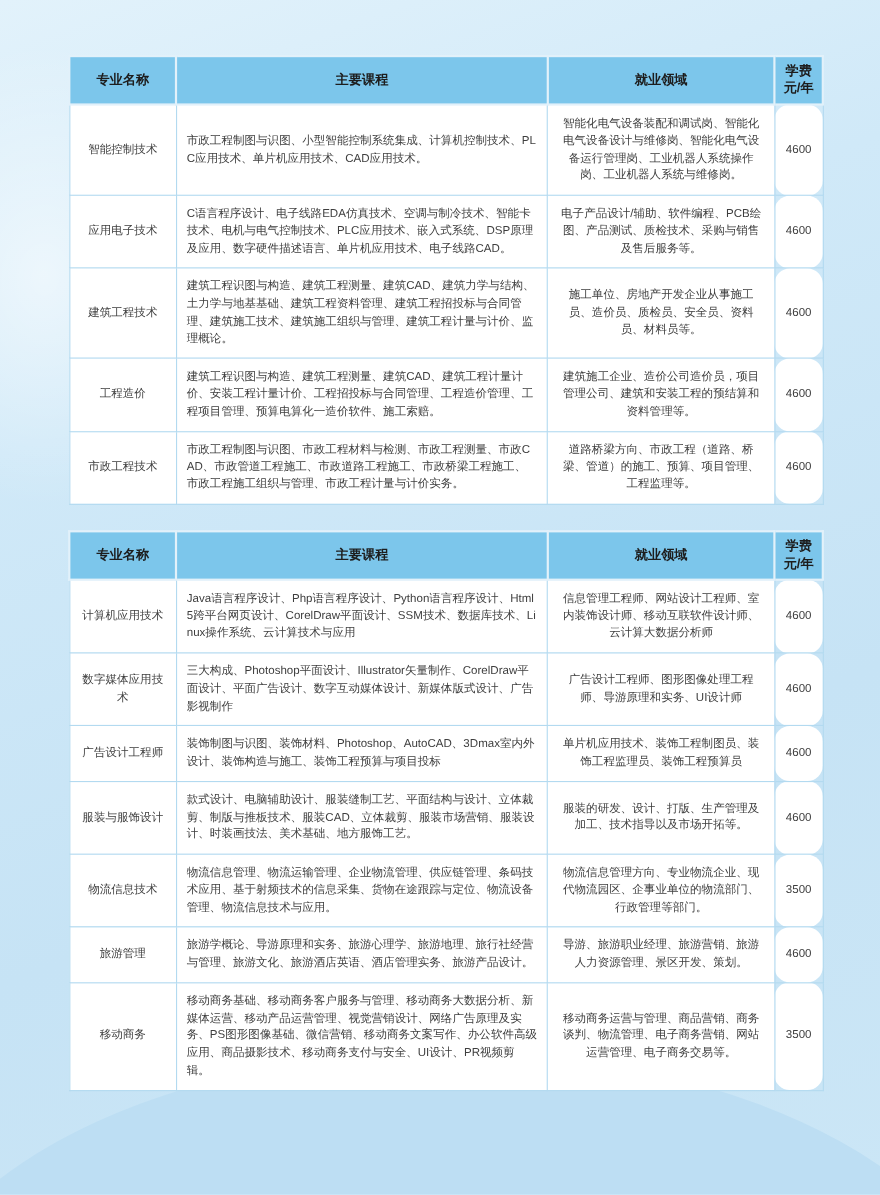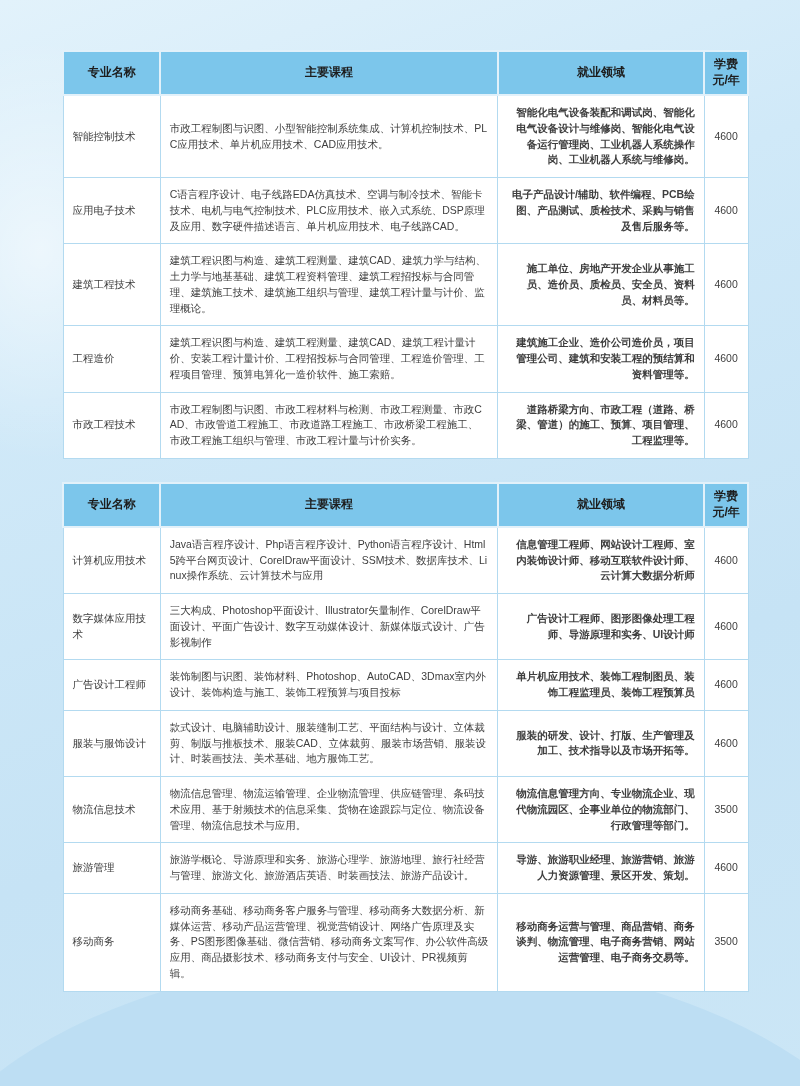--- a/index.html
+++ b/index.html
@@ -73,27 +73,28 @@
     border: 1px solid #b3daf0;
     font-size: 10.5px;
     color: #3e3e3e;
     line-height: 1.5;
     padding: 9px 9px;
     vertical-align: middle;
     box-sizing: border-box;
     word-break: break-all;
   }
   td.cell-major {
+    text-align: center;
     font-size: 11px;
     color: #333333;
     padding: 9px 4px;
   }
   td.cell-courses { text-align: left; padding-left: 12px; padding-right: 12px; }
-  td.cell-employment { text-align: right; padding-left: 11px; padding-right: 8px; font-weight: bold; }
-  td.cell-tuition { text-align: center; font-size: 11px; padding: 9px 2px; }
+  td.cell-employment { text-align: center; padding-left: 11px; padding-right: 8px; }
+  td.cell-tuition { text-align: center; font-size: 11px; padding: 9px 2px; border-radius: 14px; }
 </style>
 </head>
 <body>
 
 <div class="bg-glow"></div>
 <div class="bg-wave-b"></div>
 <div class="bg-wave-a"></div>
 
 <div class="tables-root" id="tables-root">
     <table class="ctable">
@@ -185,21 +186,21 @@
           <td class="cell-tuition">4600</td>
         </tr>
         <tr>
           <td class="cell-major">物流信息技术</td>
           <td class="cell-courses">物流信息管理、物流运输管理、企业物流管理、供应链管理、条码技术应用、基于射频技术的信息采集、货物在途跟踪与定位、物流设备管理、物流信息技术与应用。</td>
           <td class="cell-employment">物流信息管理方向、专业物流企业、现代物流园区、企事业单位的物流部门、行政管理等部门。</td>
           <td class="cell-tuition">3500</td>
         </tr>
         <tr>
           <td class="cell-major">旅游管理</td>
-          <td class="cell-courses">旅游学概论、导游原理和实务、旅游心理学、旅游地理、旅行社经营与管理、旅游文化、旅游酒店英语、时装画技法、旅游产品设计。</td>
+          <td class="cell-courses">旅游学概论、导游原理和实务、旅游心理学、旅游地理、旅行社经营与管理、旅游文化、旅游酒店英语、酒店管理实务、旅游产品设计。</td>
           <td class="cell-employment">导游、旅游职业经理、旅游营销、旅游人力资源管理、景区开发、策划。</td>
           <td class="cell-tuition">4600</td>
         </tr>
         <tr>
           <td class="cell-major">移动商务</td>
           <td class="cell-courses">移动商务基础、移动商务客户服务与管理、移动商务大数据分析、新媒体运营、移动产品运营管理、视觉营销设计、网络广告原理及实务、PS图形图像基础、微信营销、移动商务文案写作、办公软件高级应用、商品摄影技术、移动商务支付与安全、UI设计、PR视频剪辑。</td>
           <td class="cell-employment">移动商务运营与管理、商品营销、商务谈判、物流管理、电子商务营销、网站运营管理、电子商务交易等。</td>
           <td class="cell-tuition">3500</td>
         </tr>
       </tbody>

